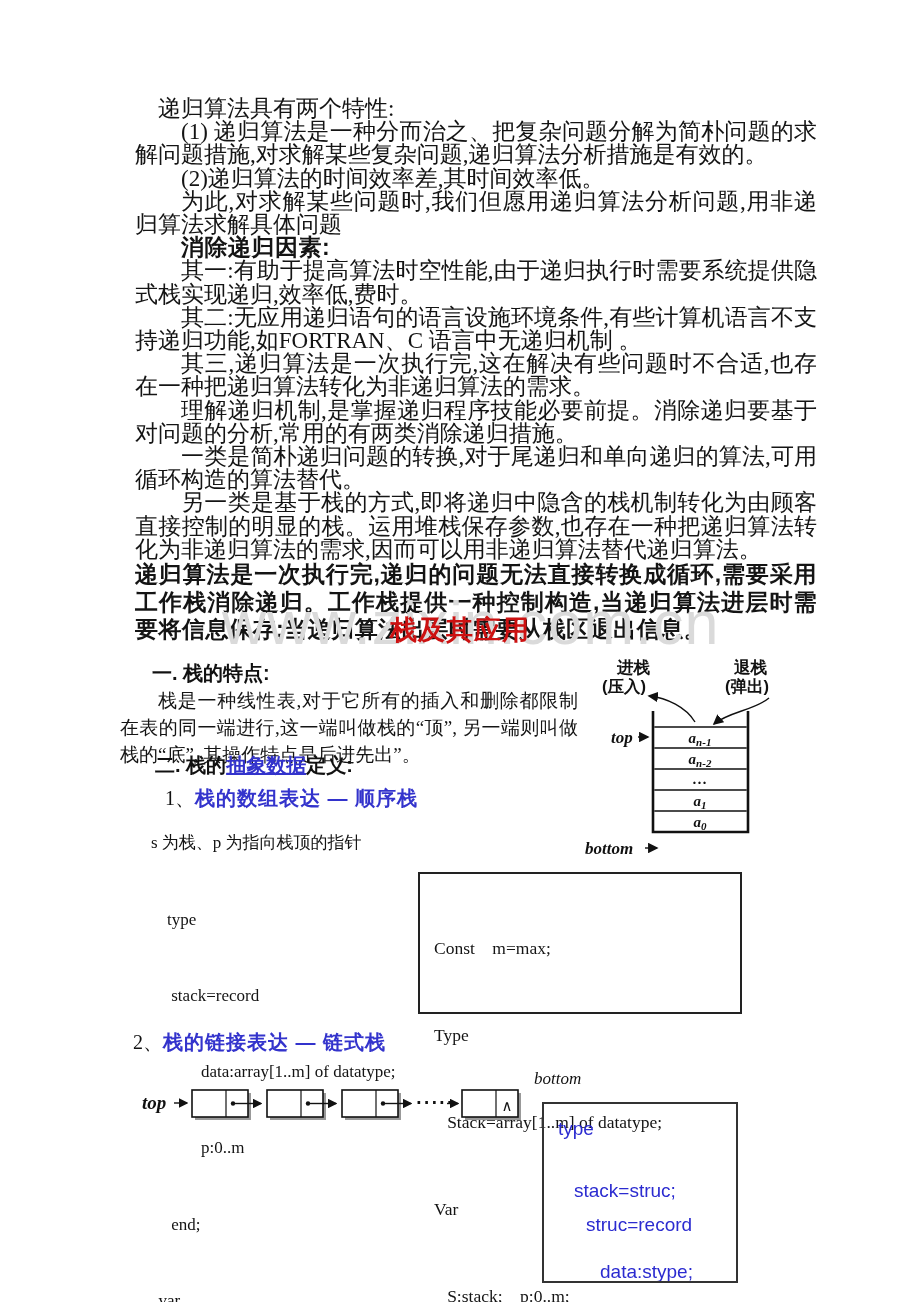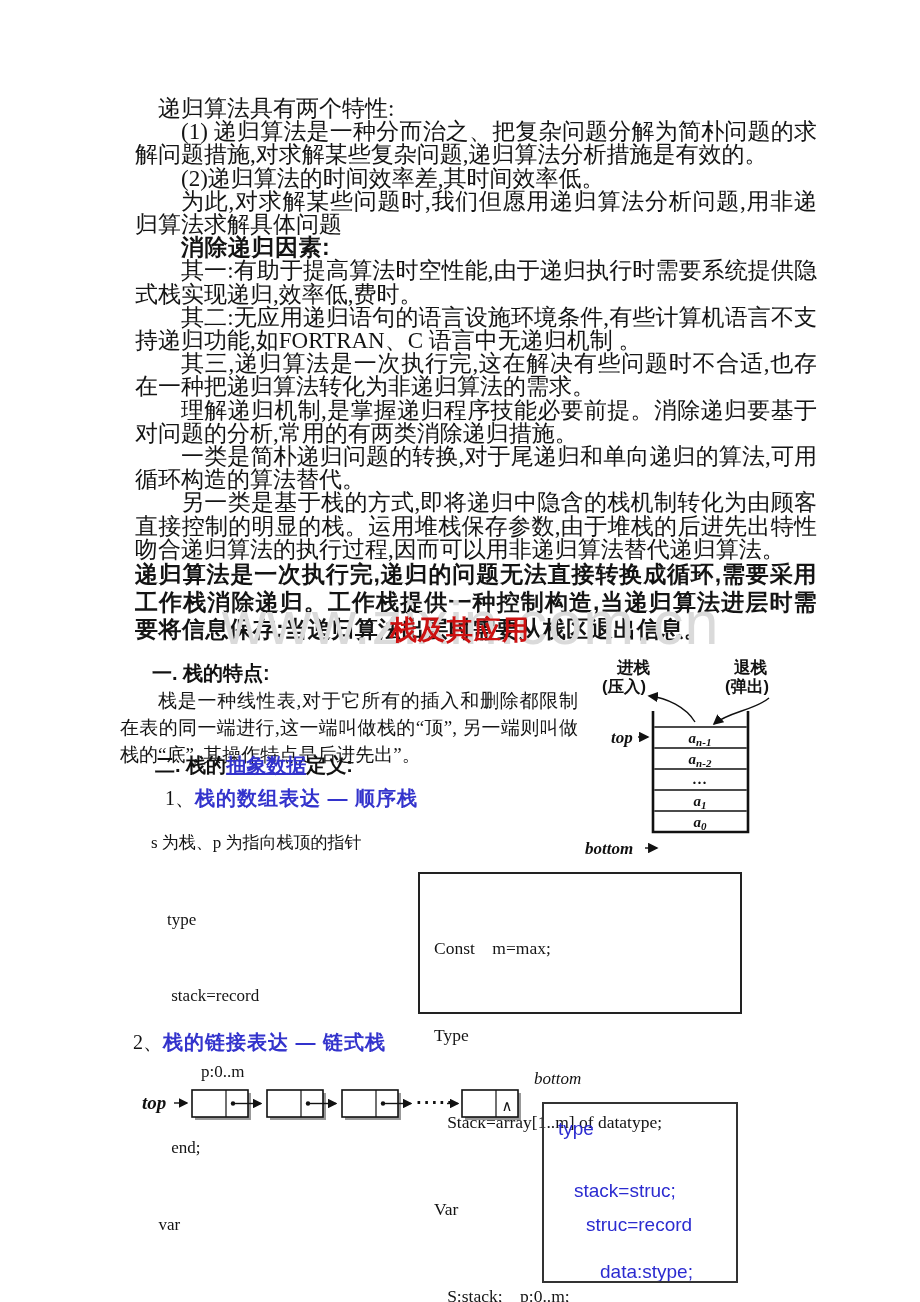--- a/index.html
+++ b/index.html
@@ -111,38 +111,39 @@
   <p class="first">递归算法具有两个特性:</p>
   <p>(1) 递归算法是一种分而治之、把复杂问题分解为简朴问题的求解问题措施,对求解某些复杂问题,递归算法分析措施是有效的。</p>
   <p>(2)递归算法的时间效率差,其时间效率低。</p>
   <p>为此,对求解某些问题时,我们但愿用递归算法分析问题,用非递归算法求解具体问题</p>
   <p class="boldhei">消除递归因素:</p>
   <p>其一:有助于提高算法时空性能,由于递归执行时需要系统提供隐式栈实现递归,效率低,费时。</p>
   <p>其二:无应用递归语句的语言设施环境条件,有些计算机语言不支持递归功能,如FORTRAN、C 语言中无递归机制 。</p>
   <p>其三,递归算法是一次执行完,这在解决有些问题时不合适,也存在一种把递归算法转化为非递归算法的需求。</p>
   <p>理解递归机制,是掌握递归程序技能必要前提。消除递归要基于对问题的分析,常用的有两类消除递归措施。</p>
   <p>一类是简朴递归问题的转换,对于尾递归和单向递归的算法,可用循环构造的算法替代。</p>
-  <p>另一类是基于栈的方式,即将递归中隐含的栈机制转化为由顾客直接控制的明显的栈。运用堆栈保存参数,由于堆栈的后进先出特性吻合递归算法的执行过程,因而可以用非递归算法替代递归算法。</p>
+  <p>另一类是基于栈的方式,即将递归中隐含的栈机制转化为由顾客直接控制的明显的栈。运用堆栈保存参数,也存在一种把递归算法转化为非递归算法的需求,因而可以用非递归算法替代递归算法。</p>
   <p class="outro">递归算法是一次执行完,递归的问题无法直接转换成循环,需要采用工作栈消除递归。工作栈提供一种控制构造,当递归算法进层时需要将信息保存;当递归算法出层时需要从栈区退出信息。</p>
 </div>
 
 <div class="watermark">www.zixin.com.cn</div>
 <div class="main-title">栈及其应用</div>
 
 <div class="hsec" id="h-sec1">一. 栈的特点:</div>
 <div class="sec1-body">栈是一种线性表,对于它所有的插入和删除都限制在表的同一端进行,这一端叫做栈的“顶”, 另一端则叫做栈的“底”, 其操作特点是后进先出”。</div>
 
 <div class="hsec" id="h-sec2"><span>二. 栈的</span><span class="bluelink">抽象数据</span><span>定义:</span></div>
 
 <div class="hsub" id="h-sub1"><span class="num">1、</span><span class="bluetitle">栈的数组表达 — 顺序栈</span></div>
 
 <div class="code-intro">s 为栈、p 为指向栈顶的指针</div>
 <div class="code-left">
   <div>    type</div>
   <div>     stack=record</div>
+  <div>            data:array[1..m] of datatype;</div>
   <div>            p:0..m</div>
   <div>     end;</div>
   <div>  var</div>
   
 </div>
 
 <div class="box1">
   <div>Const    m=max;</div>
   <div>Type</div>
   <div>   Stack=array[1..m] of datatype;</div>

